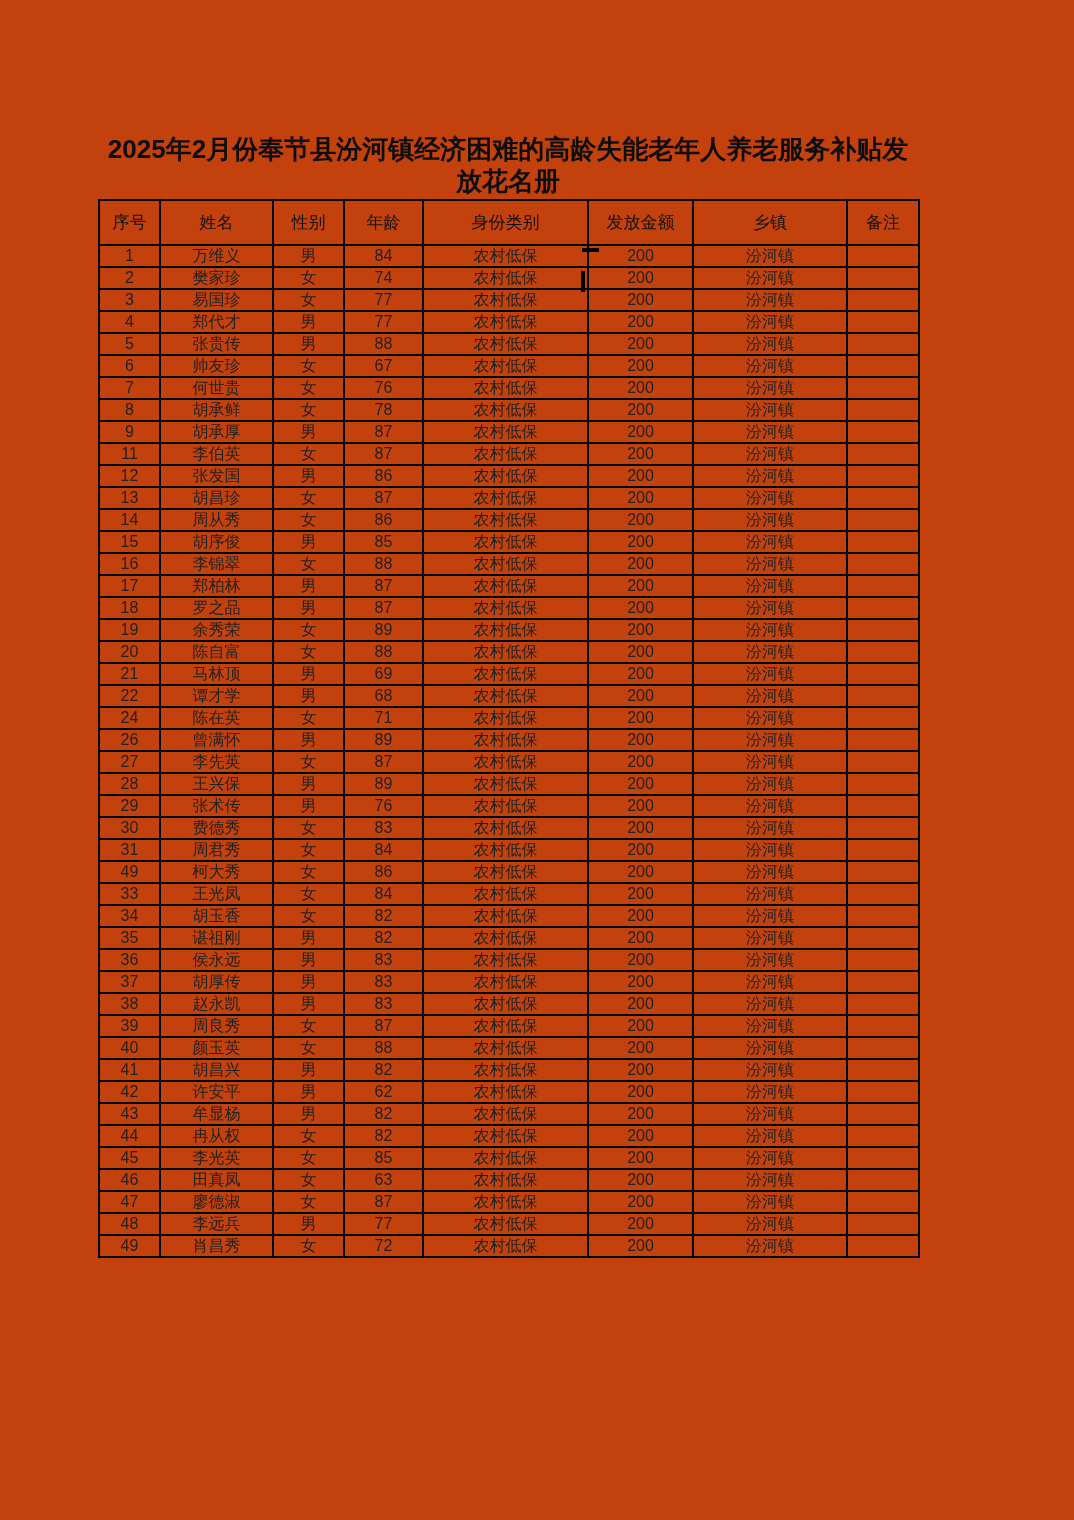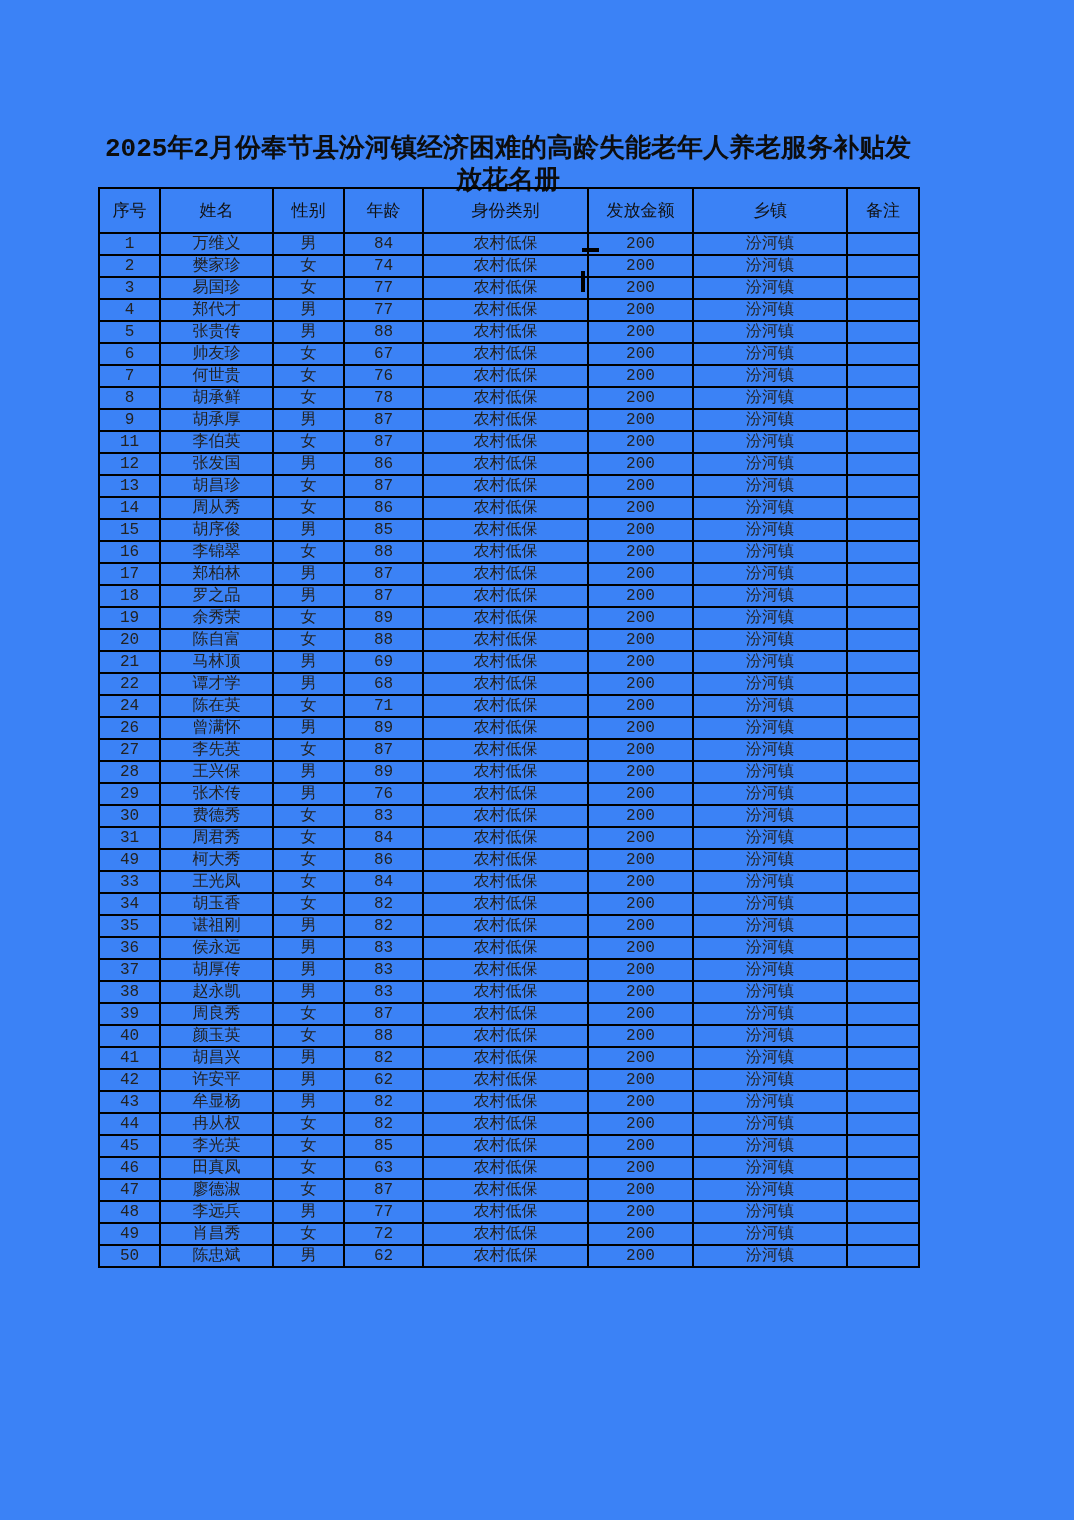--- a/index.html
+++ b/index.html
@@ -5,40 +5,40 @@
   * { box-sizing: border-box; }
   html, body {
     margin: 0;
     padding: 0;
     background: #ffffff;
   }
   .page {
     position: relative;
     width: 1074px;
     height: 1520px;
-    background: #3b82f6;
-    font-family: Liberation Mono, monospace;
+    background: #c2410c;
+    font-family: Liberation Sans, sans-serif;
     color: #1a1a1a;
     overflow: hidden;
   }
   .title {
     position: absolute;
     left: 98px;
     top: 133px;
     width: 820px;
     text-align: center;
     font-size: 26px;
     font-weight: bold;
     line-height: 32px;
     color: #0d0d0d;
   }
   table.roster {
     position: absolute;
     left: 98px;
-    top: 187px;
+    top: 199px;
     width: 820px;
     border-collapse: collapse;
     table-layout: fixed;
     border-radius: 17px;
   }
   table.roster th,
   table.roster td {
     border: 2px solid #000000;
     padding: 0;
     margin: 0;
@@ -554,29 +554,19 @@
         <tr>
       <td>49</td>
       <td>肖昌秀</td>
       <td>女</td>
       <td>72</td>
       <td>农村低保</td>
       <td>200</td>
       <td>汾河镇</td>
       <td></td>
     </tr>
-        <tr>
-      <td>50</td>
-      <td>陈忠斌</td>
-      <td>男</td>
-      <td>62</td>
-      <td>农村低保</td>
-      <td>200</td>
-      <td>汾河镇</td>
-      <td></td>
-    </tr>
       </tbody>
   </table>
 
   <div class="artifact artifact-h"></div>
   <div class="artifact artifact-v"></div>
 
 </div>
 
 </body></html>

